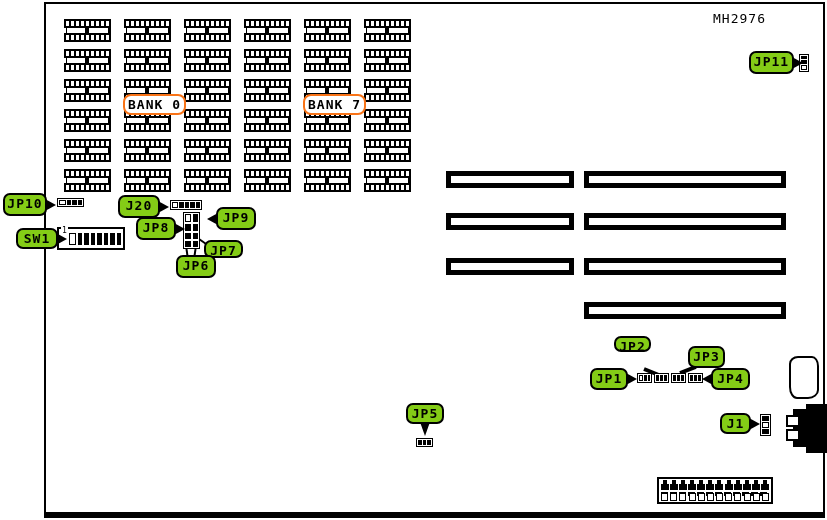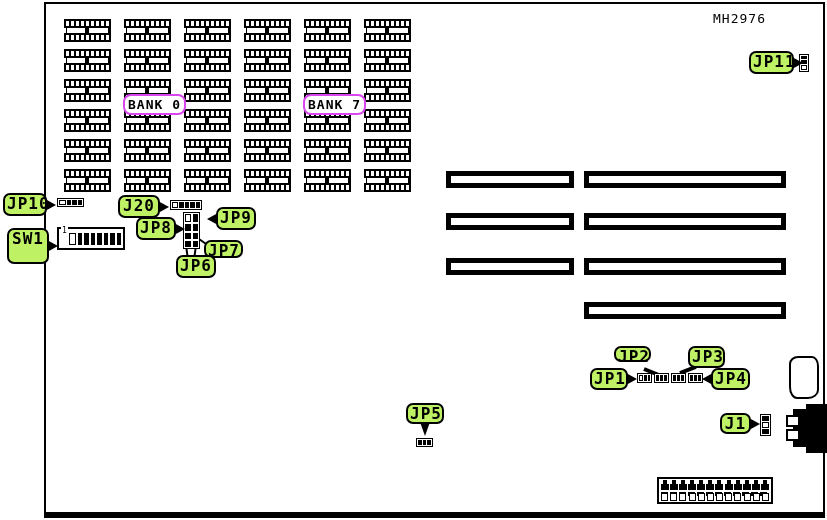--- a/index.html
+++ b/index.html
@@ -16,25 +16,25 @@
   
   .chip { width:47px; height:23px; background:#000; z-index:1; }
   .cpins { left:2px; right:2px; height:5px;
            background:repeating-linear-gradient(90deg,#fff 0 3px,#000 3px 5px); }
   .cpins.t { top:2px; } .cpins.b { bottom:2px; }
   .cbar { height:5px; top:9px; background:#fff; }
   .cbar.l { left:3px; width:18px; } .cbar.r { left:25px; width:19px; }
   .cnotch { left:0; top:9px; width:2px; height:5px; background:#fff; }
 
   
-  .banklabel { background:#fff; border:2px solid #d946ef; border-radius:8px;
+  .banklabel { background:#fff; border:2px solid #f97316; border-radius:8px;
                font-size:13px; font-weight:bold; letter-spacing:1px; text-align:center;
                line-height:16px; z-index:5; padding-top:1px; }
-  .callout { background:#bef264; border:2px solid #000; border-radius:7px;
-             font-size:16px; font-weight:bold; letter-spacing:1px; text-align:center;
+  .callout { background:#84cc16; border:2px solid #000; border-radius:7px;
+             font-size:13px; font-weight:bold; letter-spacing:1px; text-align:center;
              line-height:16px; padding:1px 2px; z-index:6; }
   .callout span { position:static; }
   .arr { width:0; height:0; border:solid transparent; z-index:6; }
   .arr.r { border-width:6px 0 6px 11px; border-left-color:#000;
            left:100%; top:50%; transform:translateY(-50%); }
   .arr.l { border-width:6px 11px 6px 0; border-right-color:#000;
            right:100%; top:50%; transform:translateY(-50%); }
   .arr.d { border-width:14px 5px 0 5px; border-top-color:#000;
            left:50%; top:100%; transform:translateX(-50%); }
 
@@ -358,21 +358,21 @@
 
   <div class="banklabel" style="left:123px;top:94px;width:63px;height:21px">BANK 0</div>
   <div class="banklabel" style="left:303px;top:94px;width:63px;height:21px">BANK 7</div>
 
   <div class="parttext">MH2976</div>
 
   <div class="callout" style="left:3px;top:193px;width:44px;height:23px">
     <span>JP10</span>
     <i class="arr r"></i>
   </div>
-  <div class="callout" style="left:7px;top:228px;width:42px;height:36px">
+  <div class="callout" style="left:16px;top:228px;width:42px;height:21px">
     <span>SW1</span>
     <i class="arr r"></i>
   </div>
   <div class="callout" style="left:118px;top:195px;width:42px;height:23px">
     <span>J20</span>
     <i class="arr r"></i>
   </div>
   <div class="callout" style="left:136px;top:217px;width:40px;height:23px">
     <span>JP8</span>
     <i class="arr r"></i>
@@ -388,21 +388,21 @@
     <span>JP6</span>
   </div>
   <div class="callout" style="left:749px;top:51px;width:45px;height:23px">
     <span>JP11</span>
     <i class="arr r"></i>
   </div>
   <div class="callout" style="left:590px;top:368px;width:38px;height:22px">
     <span>JP1</span>
     <i class="arr r"></i>
   </div>
-  <div class="callout" style="left:614px;top:346px;width:37px;height:16px">
+  <div class="callout" style="left:614px;top:336px;width:37px;height:16px">
     <span>JP2</span>
   </div>
   <div class="callout" style="left:688px;top:346px;width:37px;height:22px">
     <span>JP3</span>
   </div>
   <div class="callout" style="left:711px;top:368px;width:39px;height:22px">
     <span>JP4</span>
     <i class="arr l"></i>
   </div>
   <div class="callout" style="left:406px;top:403px;width:38px;height:21px">

